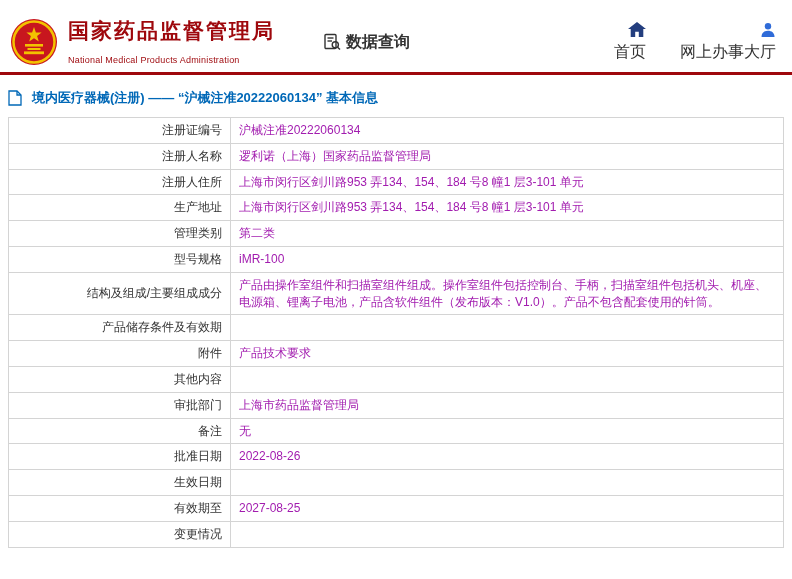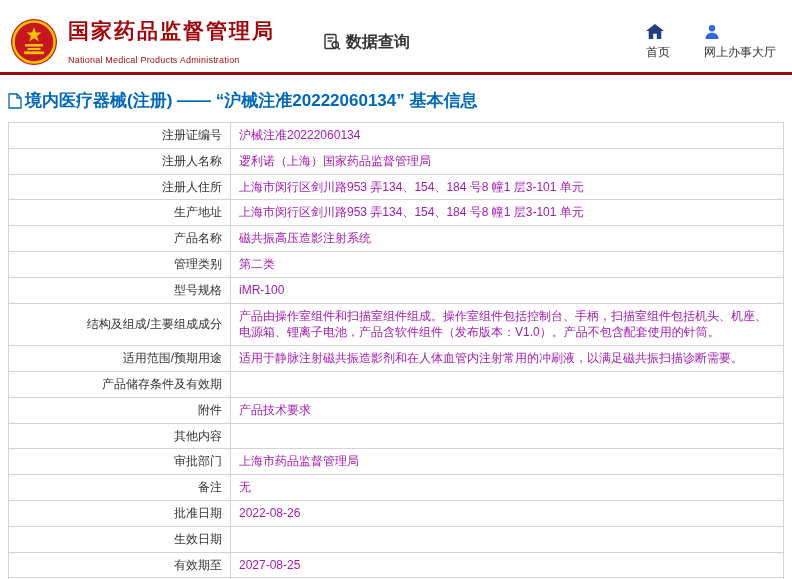--- a/index.html
+++ b/index.html
@@ -14,26 +14,26 @@
   }
   .logo{width:48px;height:48px;flex:0 0 auto;}
   .org{margin-left:10px;}
   .org-cn{color:#9e070c;font-size:21px;font-weight:bold;letter-spacing:2px;line-height:1.15;}
   .org-en{color:#9e070c;font-size:9px;margin-top:12px;letter-spacing:.2px;}
   .nav-section{
     display:flex;align-items:center;gap:5px;margin-left:48px;
     font-size:16px;font-weight:bold;color:#333;cursor:pointer;
   }
   .right-nav{margin-left:auto;display:flex;gap:34px;align-items:flex-end;}
-  .nav-item{display:flex;flex-direction:column;align-items:flex-start;gap:4px;
-    font-size:12px;color:#333;cursor:pointer;}
+  .nav-item{display:flex;flex-direction:column;align-items:flex-end;gap:4px;
+    font-size:16px;color:#333;cursor:pointer;}
   .main{padding:0 8px;}
   .page-title{
-    display:flex;align-items:center;gap:3px;padding:14px 0 10px 0;
-    color:#0068b7;font-size:17px;font-weight:bold;
+    display:flex;align-items:center;gap:10px;padding:14px 0 10px 0;
+    color:#0068b7;font-size:13px;font-weight:bold;
   }
   table{border-collapse:collapse;width:776px;table-layout:fixed;background:#fff;}
   td{
     border:1px solid #d4d4d4;font-size:12px;padding:4px 8px;
     line-height:1.4;word-break:break-all;vertical-align:middle;
   }
   td.label{width:205px;text-align:right;color:#333;}
   td.value{color:#a21caf;}
 </style>
 </head>
@@ -103,38 +103,30 @@
         </tr>
         <tr>
           <td class="label">注册人住所</td>
           <td class="value">上海市闵行区剑川路953 弄134、154、184 号8 幢1 层3-101 单元</td>
         </tr>
         <tr>
           <td class="label">生产地址</td>
           <td class="value">上海市闵行区剑川路953 弄134、154、184 号8 幢1 层3-101 单元</td>
         </tr>
         <tr>
-          <td class="label">产品名称</td>
-          <td class="value">磁共振高压造影注射系统</td>
-        </tr>
-        <tr>
           <td class="label">管理类别</td>
           <td class="value">第二类</td>
         </tr>
         <tr>
           <td class="label">型号规格</td>
           <td class="value">iMR-100</td>
         </tr>
         <tr>
           <td class="label">结构及组成/主要组成成分</td>
           <td class="value">产品由操作室组件和扫描室组件组成。操作室组件包括控制台、手柄，扫描室组件包括机头、机座、电源箱、锂离子电池，产品含软件组件（发布版本：V1.0）。产品不包含配套使用的针筒。</td>
-        </tr>
-        <tr>
-          <td class="label">适用范围/预期用途</td>
-          <td class="value">适用于静脉注射磁共振造影剂和在人体血管内注射常用的冲刷液，以满足磁共振扫描诊断需要。</td>
         </tr>
         <tr>
           <td class="label">产品储存条件及有效期</td>
           <td class="value">&nbsp;</td>
         </tr>
         <tr>
           <td class="label">附件</td>
           <td class="value">产品技术要求</td>
         </tr>
         <tr>

